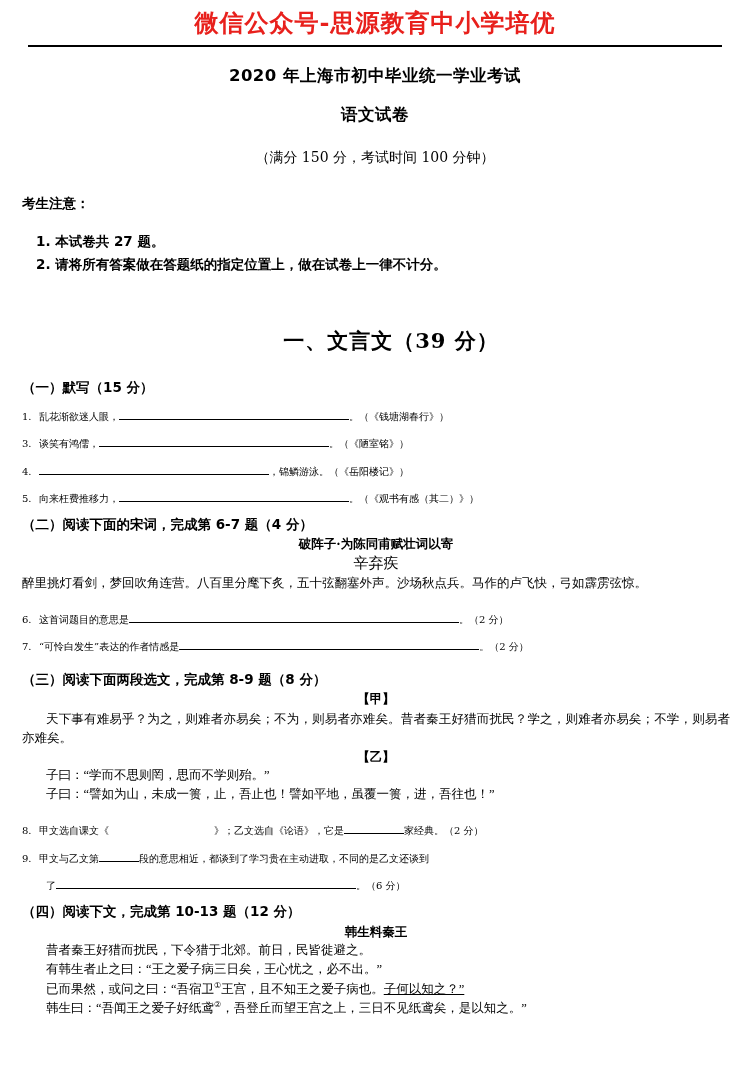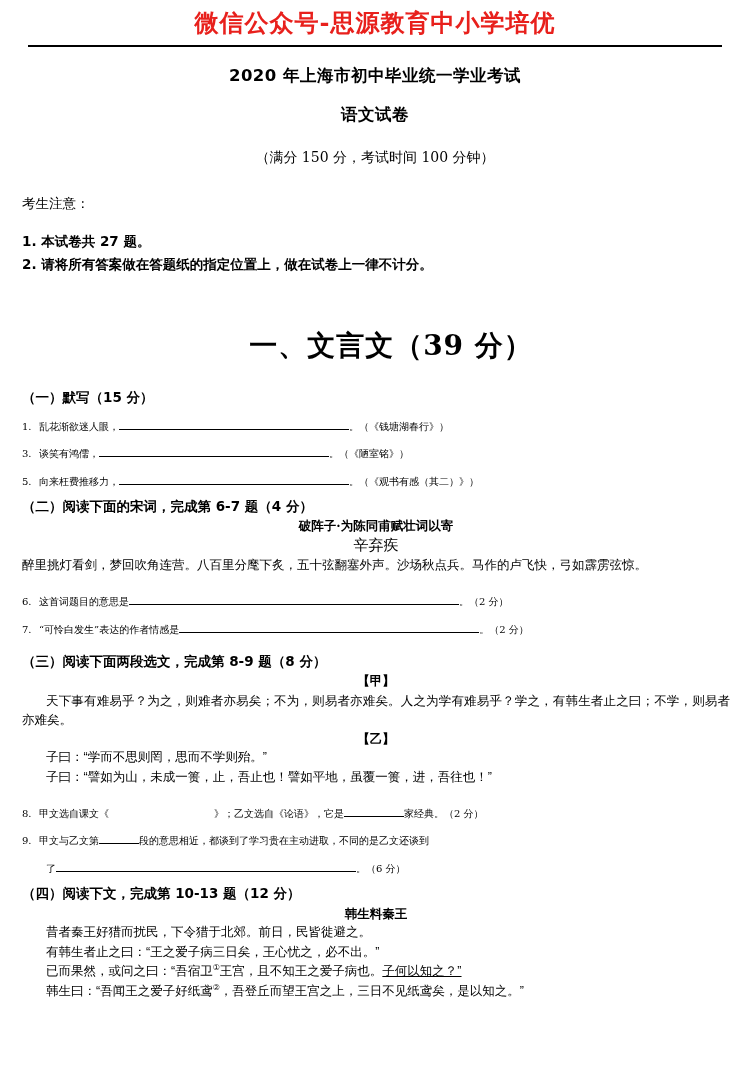--- a/index.html
+++ b/index.html
@@ -61,36 +61,37 @@
     font-family: "DejaVu Serif", "Liberation Serif", serif;
   }
 
   
   .notice-block {
     margin-top: 28px;
     padding-left: 22px;
     font-size: 13.5px;
   }
   .notice-head {
-    font-weight: normal;
+    font-weight: bold;
     font-size: 13.5px;
   }
   .notice-list {
     margin-top: 17px;
+    margin-left: 14px;
   }
   .notice-item {
     font-weight: bold;
     font-size: 13.5px;
     line-height: 1.65;
   }
 
   
   .part-title {
     text-align: center;
-    font-size: 28px;
+    font-size: 21px;
     font-weight: bold;
     margin-top: 52px;
     letter-spacing: 1px;
     font-family: "DejaVu Serif", "Liberation Serif", serif;
     padding-left: 32px;
   }
 
   
   .content {
     padding: 0 20px 0 22px;
@@ -160,21 +161,21 @@
     line-height: 1.52;
     text-indent: 24px;
     text-align: justify;
     font-family: "DejaVu Serif", "Liberation Serif", serif;
     margin-top: 1px;
   }
   .passage-line {
     font-size: 12.5px;
     line-height: 1.55;
     text-indent: 24px;
-    font-family: Liberation Sans, sans-serif;
+    font-family: Liberation Serif, serif;
     white-space: nowrap;
   }
   .underline-text {
     text-decoration: underline;
   }
   sup {
     font-size: 8px;
     vertical-align: super;
   }
   .final-title {
@@ -221,20 +222,23 @@
 
     <div class="q-line">
       <span class="q-num">1.</span><span>乱花渐欲迷人眼，</span><span class="blank b-long"></span><span>。（《钱塘湖春行》）</span>
     </div>
 
 
     <div class="q-line">
       <span class="q-num">3.</span><span>谈笑有鸿儒，</span><span class="blank b-long"></span><span>。（《陋室铭》）</span>
     </div>
 
+    <div class="q-line">
+      <span class="q-num">4.</span><span class="blank b-long"></span><span>，锦鳞游泳。（《岳阳楼记》）</span>
+    </div>
 
     <div class="q-line">
       <span class="q-num">5.</span><span>向来枉费推移力，</span><span class="blank b-long"></span><span>。（《观书有感（其二）》）</span>
     </div>
 
     <div class="spacer-sm"></div>
 
     <div class="sub-head">（二）阅读下面的宋词，完成第 6-7 题（4 分）</div>
     <div class="poem-title">破阵子·为陈同甫赋壮词以寄</div>
     <div class="poem-author">辛弃疾</div>
@@ -247,21 +251,21 @@
     </div>
 
     <div class="q-line">
       <span class="q-num">7.</span><span>“可怜白发生”表达的作者情感是</span><span class="blank b-xlong"></span><span>。（2 分）</span>
     </div>
 
     <div class="spacer-md"></div>
 
     <div class="sub-head">（三）阅读下面两段选文，完成第 8-9 题（8 分）</div>
     <div class="passage-marker">【甲】</div>
-    <div class="passage-text">天下事有难易乎？为之，则难者亦易矣；不为，则易者亦难矣。人之为学有难易乎？学之，有韩生者止之曰；不学，则易者亦难矣。</div>
+    <div class="passage-text">天下事有难易乎？为之，则难者亦易矣；不为，则易者亦难矣。昔者秦王好猎而扰民？学之，则难者亦易矣；不学，则易者亦难矣。</div>
     <div class="passage-marker">【乙】</div>
     <div class="passage-line">子曰：“学而不思则罔，思而不学则殆。”</div>
     <div class="passage-line">子曰：“譬如为山，未成一篑，止，吾止也！譬如平地，虽覆一篑，进，吾往也！”</div>
 
     <div class="spacer-sm"></div>
 
     <div class="q-line">
       <span class="q-num">8.</span><span>甲文选自课文《</span><span class="blank b-gap" style="border-bottom:none;"></span><span>》；乙文选自《论语》，它是</span><span class="blank b-short"></span><span>家经典。（2 分）</span>
     </div>
 

